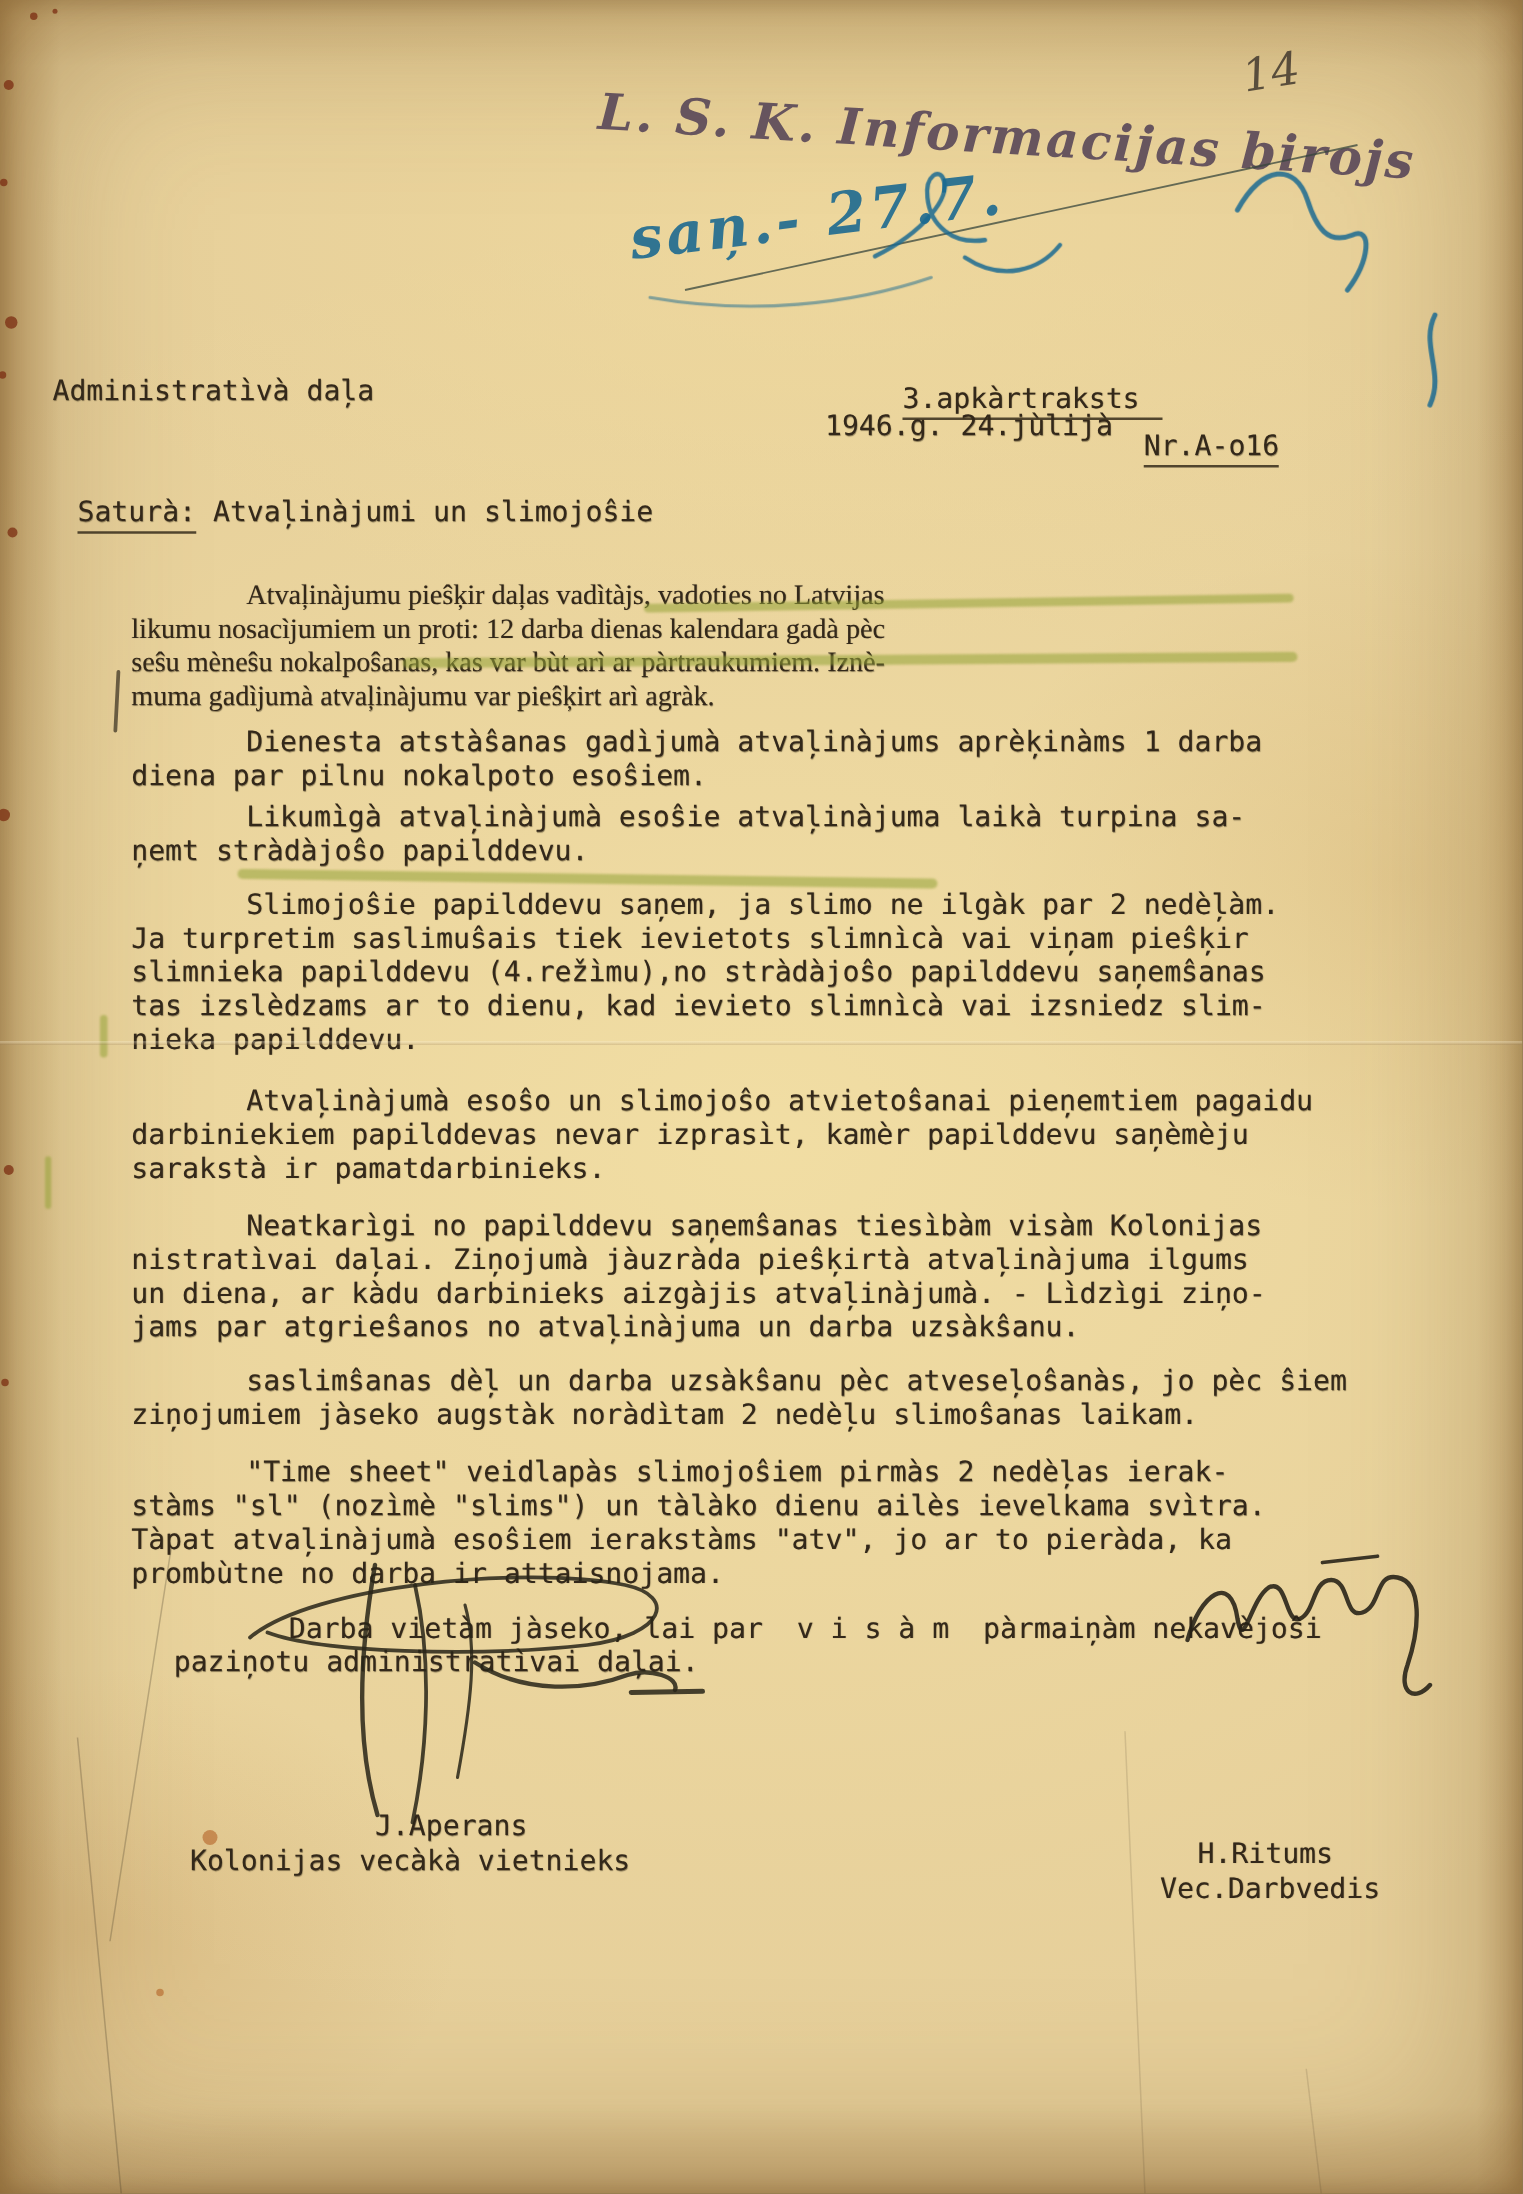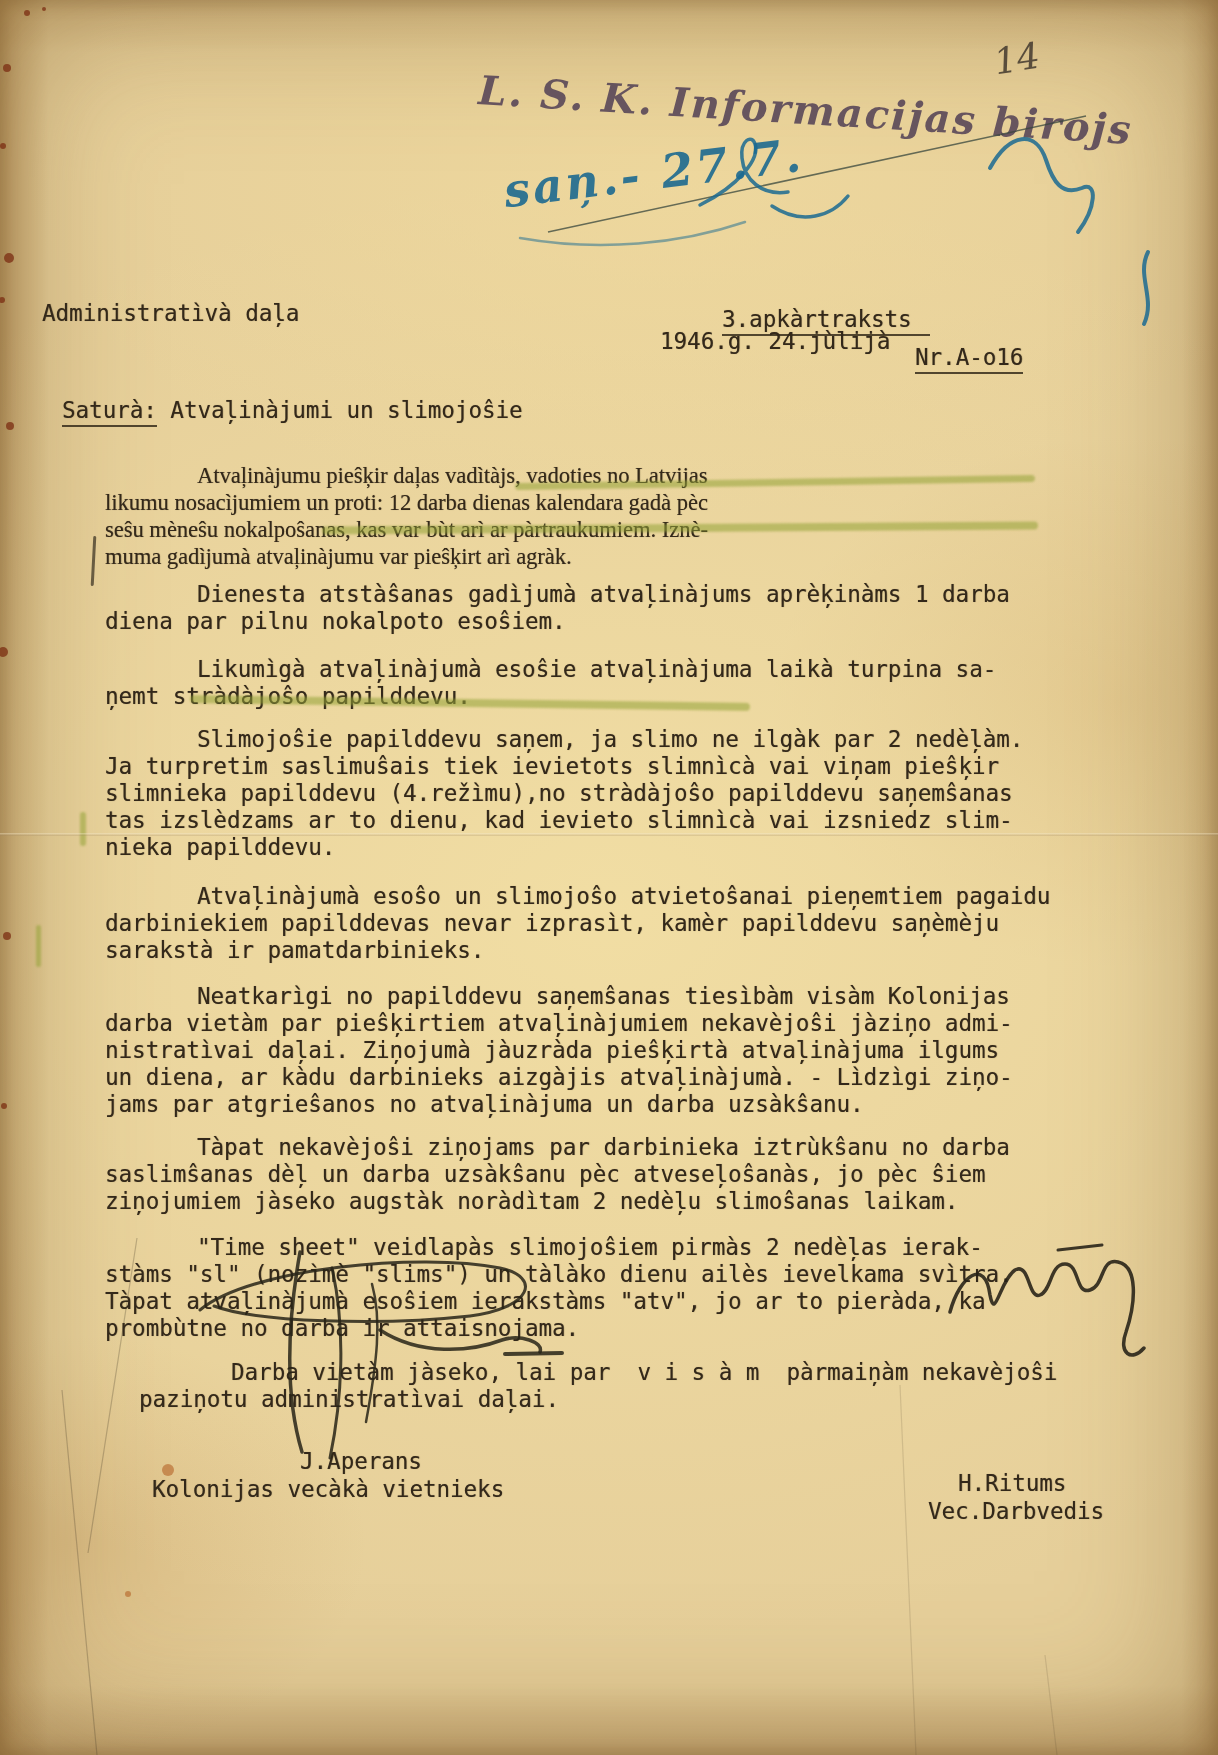--- a/index.html
+++ b/index.html
@@ -17,21 +17,21 @@
       linear-gradient(180deg, rgba(150,105,50,.22), rgba(0,0,0,0) 3%),
       #e6cf9a;
     box-shadow: inset 0 0 130px 28px rgba(122,86,38,.38), inset 0 0 16px 4px rgba(104,70,30,.30);
   }
   .type{position:absolute;white-space:pre;font-size:22.5px;line-height:27px;
         text-shadow:.4px .4px .7px rgba(46,35,18,.5);}
   .ul{border-bottom:2.5px solid rgba(48,38,22,.82);padding-bottom:2px;}
   #body-text{position:absolute;left:105px;top:462px;width:990px;}
   .para{margin:0 0 17px 0;}
   .para:nth-child(1){margin-bottom:11px;font-family:Liberation Serif, serif;}
-  .para:nth-child(2){margin-bottom:21px;}
+  .para:nth-child(2){margin-bottom:6px;}
   .para:nth-child(3){margin-bottom:16px;}
   .para:nth-child(4){margin-bottom:22px;}
   .para:nth-child(5){margin-bottom:19px;}
   .para:nth-child(6){margin-bottom:16px;}
   .para:nth-child(7){margin-bottom:19px;}
   .para:nth-child(8){margin-bottom:17px;}
   .para:nth-child(9){margin-bottom:0;margin-left:34px;}
   .line{white-space:pre;font-size:22.5px;line-height:27px;
         text-shadow:.4px .4px .7px rgba(46,35,18,.5);}
   .para .line:first-child{padding-left:92px;}
@@ -87,27 +87,25 @@
         <div class="line">tas izslèdzams ar to dienu, kad ievieto slimnìcà vai izsniedz slim-</div>
         <div class="line">nieka papilddevu.</div>
       </div>
       <div class="para">
         <div class="line">Atvaļinàjumà esoŝo un slimojoŝo atvietoŝanai pieņemtiem pagaidu</div>
         <div class="line">darbiniekiem papilddevas nevar izprasìt, kamèr papilddevu saņèmèju</div>
         <div class="line">sarakstà ir pamatdarbinieks.</div>
       </div>
       <div class="para">
         <div class="line">Neatkarìgi no papilddevu saņemŝanas tiesìbàm visàm Kolonijas</div>
-        <div class="line">darba vietàm par pieŝķirtiem atvaļinàjumiem nekavèjoŝi jàziņo admi-</div>
         <div class="line">nistratìvai daļai. Ziņojumà jàuzràda pieŝķirtà atvaļinàjuma ilgums</div>
         <div class="line">un diena, ar kàdu darbinieks aizgàjis atvaļinàjumà. - Lìdzìgi ziņo-</div>
         <div class="line">jams par atgrieŝanos no atvaļinàjuma un darba uzsàkŝanu.</div>
       </div>
       <div class="para">
-        <div class="line">Tàpat nekavèjoŝi ziņojams par darbinieka iztrùkŝanu no darba</div>
         <div class="line">saslimŝanas dèļ un darba uzsàkŝanu pèc atveseļoŝanàs, jo pèc ŝiem</div>
         <div class="line">ziņojumiem jàseko augstàk noràdìtam 2 nedèļu slimoŝanas laikam.</div>
       </div>
       <div class="para">
         <div class="line">"Time sheet" veidlapàs slimojoŝiem pirmàs 2 nedèļas ierak-</div>
         <div class="line">stàms "sl" (nozìmè "slims") un tàlàko dienu ailès ievelkama svìtra.</div>
         <div class="line">Tàpat atvaļinàjumà esoŝiem ierakstàms "atv", jo ar to pieràda, ka</div>
         <div class="line">prombùtne no darba ir attaisnojama.</div>
       </div>
       <div class="para">

